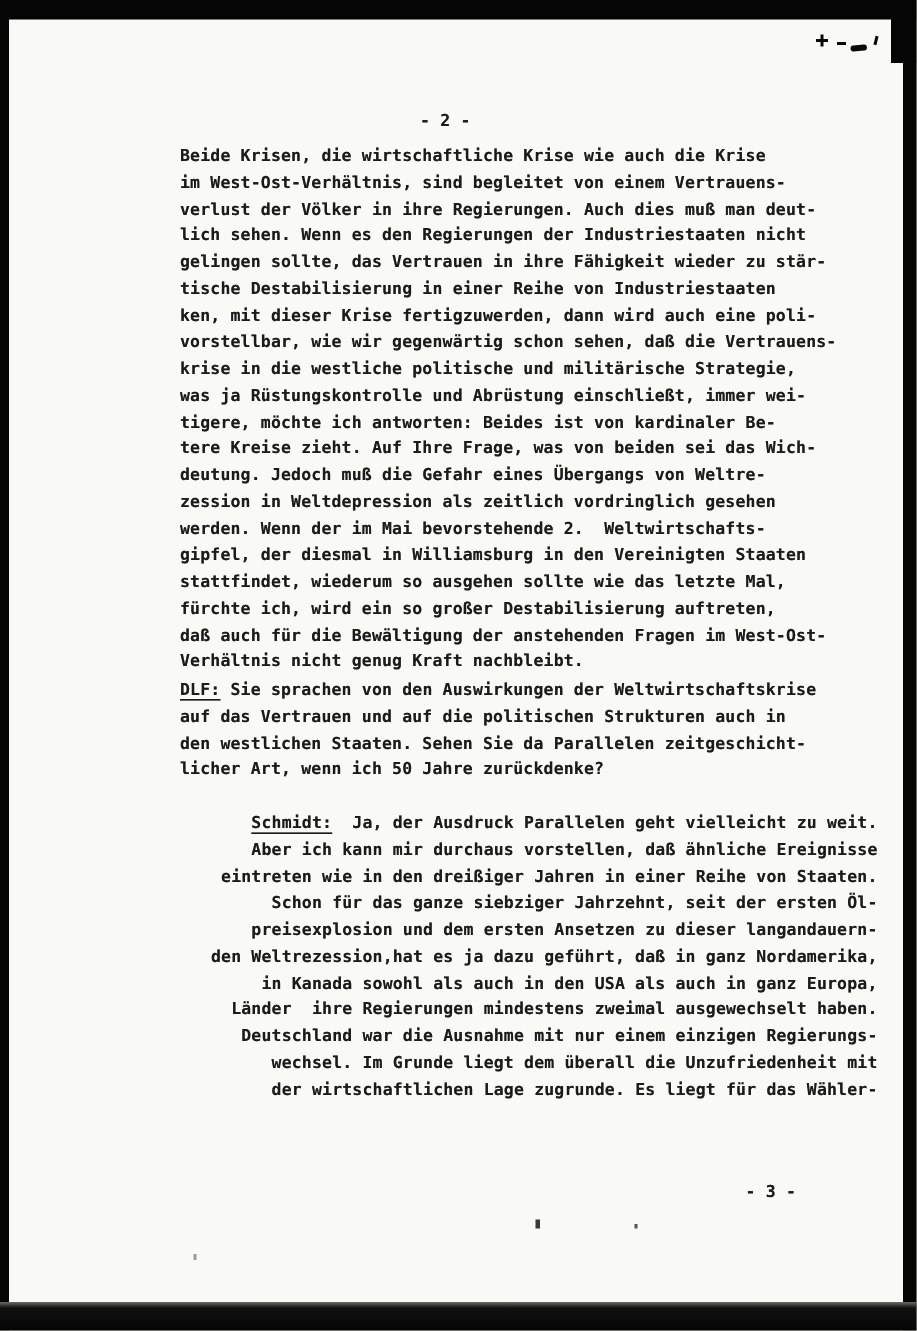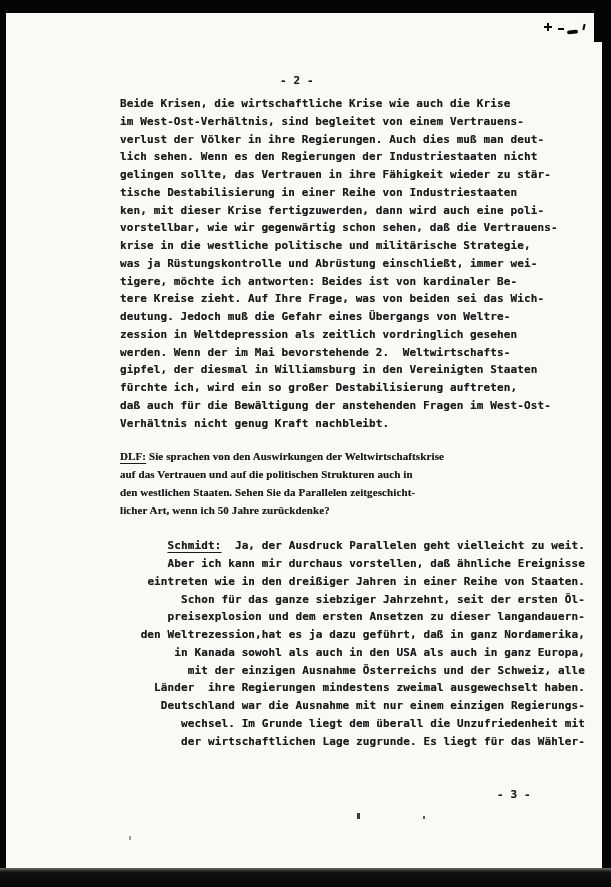--- a/index.html
+++ b/index.html
@@ -31,21 +31,21 @@
     letter-spacing:0.11px;
     line-height:17.75px;
     white-space:pre;
     color:var(--ink);
     text-shadow:0 0 0.3px rgba(20,20,20,.55);
   }
   .page-num-top{position:absolute;top:72px;left:280px;}
   .page-num-bottom{position:absolute;top:786px;left:497px;}
   .text-block{position:absolute;top:95px;left:120px;width:465px;}
   .para{margin:0;}
-  .para+.para-dlf{margin-top:16px;font-family:Liberation Serif, serif;}
+  .para+.para-dlf{margin-top:1px;}
   .para+.para-schmidt{margin-top:18px;text-align:right;}
   .line{height:17.75px;}
   .u{
     text-decoration:underline;
     text-decoration-thickness:1.4px;
     text-underline-offset:3px;
   }
   
   .corner-marks{position:absolute;top:21px;left:542px;width:46px;height:16px;}
   .mk{position:absolute;background:#0a0a0a;}
@@ -93,41 +93,41 @@
       <div class="tw line">ken, mit dieser Krise fertigzuwerden, dann wird auch eine poli-</div>
       <div class="tw line">vorstellbar, wie wir gegenwärtig schon sehen, daß die Vertrauens-</div>
       <div class="tw line">krise in die westliche politische und militärische Strategie,</div>
       <div class="tw line">was ja Rüstungskontrolle und Abrüstung einschließt, immer wei-</div>
       <div class="tw line">tigere, möchte ich antworten: Beides ist von kardinaler Be-</div>
       <div class="tw line">tere Kreise zieht. Auf Ihre Frage, was von beiden sei das Wich-</div>
       <div class="tw line">deutung. Jedoch muß die Gefahr eines Übergangs von Weltre-</div>
       <div class="tw line">zession in Weltdepression als zeitlich vordringlich gesehen</div>
       <div class="tw line">werden. Wenn der im Mai bevorstehende 2.  Weltwirtschafts-</div>
       <div class="tw line">gipfel, der diesmal in Williamsburg in den Vereinigten Staaten</div>
+      <div class="tw line">stattfindet, wiederum so ausgehen sollte wie das letzte Mal,</div>
       <div class="tw line">fürchte ich, wird ein so großer Destabilisierung auftreten,</div>
       <div class="tw line">daß auch für die Bewältigung der anstehenden Fragen im West-Ost-</div>
       <div class="tw line">Verhältnis nicht genug Kraft nachbleibt.</div>
     </div>
 
     <div class="para para-dlf">
       <div class="tw line"><span class="u">DLF:</span><span> Sie sprachen von den Auswirkungen der Weltwirtschaftskrise</span></div>
       <div class="tw line">auf das Vertrauen und auf die politischen Strukturen auch in</div>
       <div class="tw line">den westlichen Staaten. Sehen Sie da Parallelen zeitgeschicht-</div>
       <div class="tw line">licher Art, wenn ich 50 Jahre zurückdenke?</div>
     </div>
 
     <div class="para para-schmidt">
       <div class="tw line"><span class="u">Schmidt:</span><span>  Ja, der Ausdruck Parallelen geht vielleicht zu weit.</span></div>
       <div class="tw line">Aber ich kann mir durchaus vorstellen, daß ähnliche Ereignisse</div>
       <div class="tw line">eintreten wie in den dreißiger Jahren in einer Reihe von Staaten.</div>
       <div class="tw line">Schon für das ganze siebziger Jahrzehnt, seit der ersten Öl-</div>
       <div class="tw line">preisexplosion und dem ersten Ansetzen zu dieser langandauern-</div>
       <div class="tw line">den Weltrezession,hat es ja dazu geführt, daß in ganz Nordamerika,</div>
       <div class="tw line">in Kanada sowohl als auch in den USA als auch in ganz Europa,</div>
-      <div class="tw line">mit der einzigen Ausnahme Österreichs und der Schweiz, alle</div>
       <div class="tw line">Länder  ihre Regierungen mindestens zweimal ausgewechselt haben.</div>
       <div class="tw line">Deutschland war die Ausnahme mit nur einem einzigen Regierungs-</div>
       <div class="tw line">wechsel. Im Grunde liegt dem überall die Unzufriedenheit mit</div>
       <div class="tw line">der wirtschaftlichen Lage zugrunde. Es liegt für das Wähler-</div>
     </div>
 
   </div>
 
   <div class="tw page-num-bottom">- 3 -</div>
 

